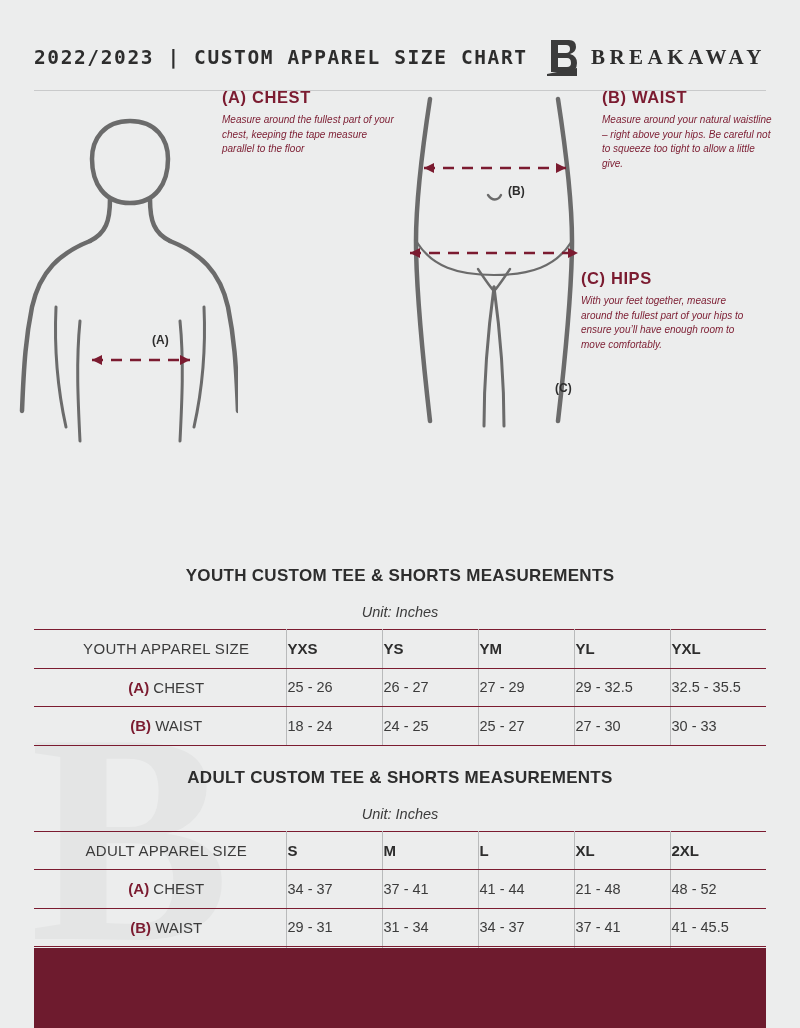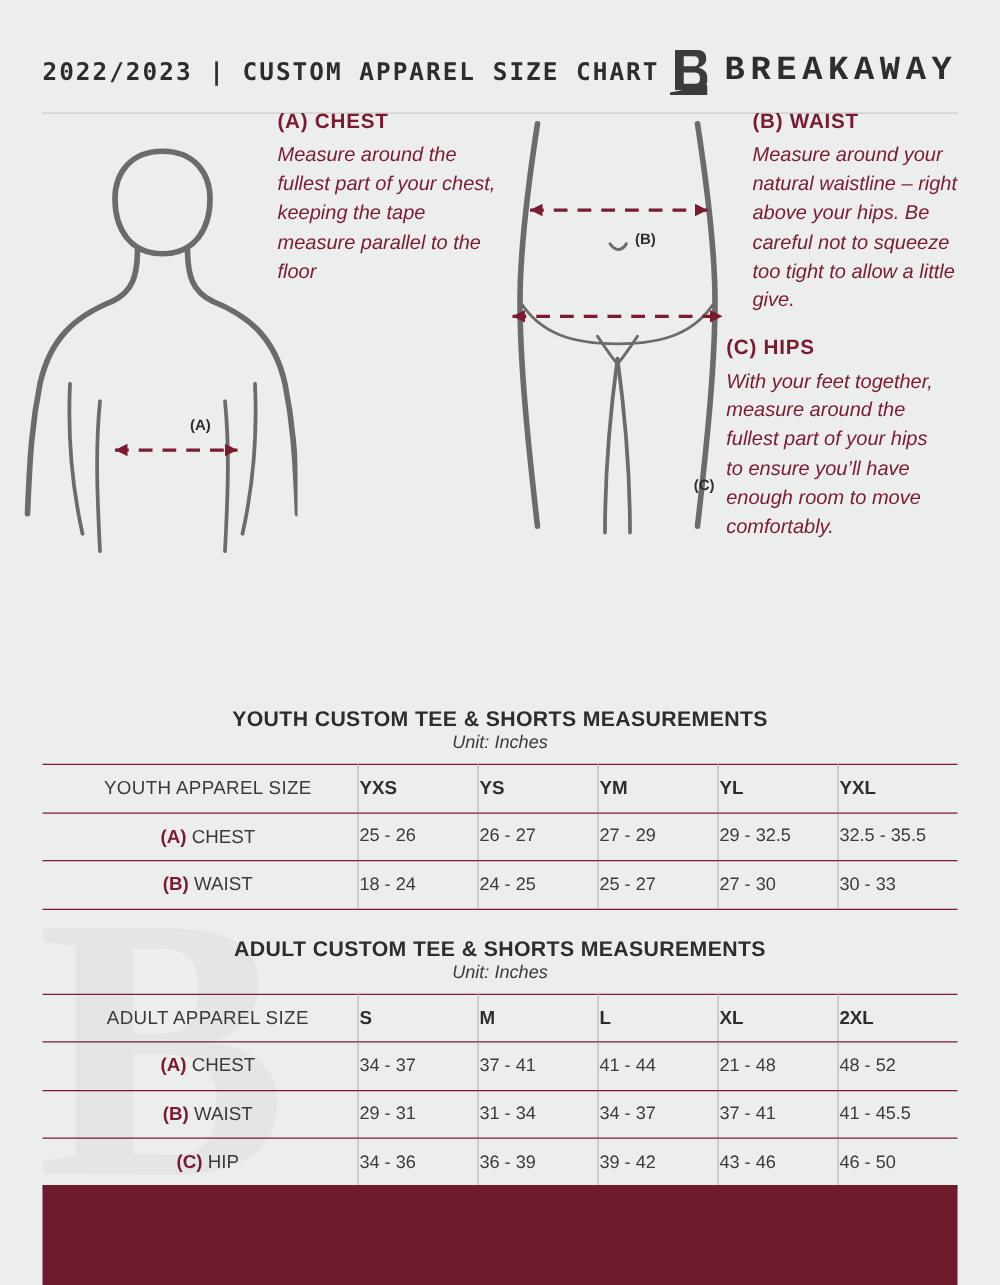--- a/index.html
+++ b/index.html
@@ -29,54 +29,54 @@
     padding: 38px 34px 0 34px;
   }
   .header-title {
     font-family: "DejaVu Sans Mono", monospace;
     font-size: 19.5px; font-weight: 700; letter-spacing: 1.6px;
     color: #2d2d2d; white-space:nowrap;
   }
   .brand { display:flex; align-items:center; gap:14px; }
   .brand-mark { width:30px; height:38px; }
   .brand-name {
-    font-family:Liberation Mono, monospace;
-    font-size: 27px; font-weight:700; letter-spacing: 4.5px; color:#2d2d2d;
+    font-family:Liberation Serif, serif;
+    font-size: 21px; font-weight:700; letter-spacing: 4.5px; color:#2d2d2d;
   }
   .header-rule {
     position:relative; z-index:2;
     margin: 14px 34px 0 34px; border-bottom: 1px solid #c9cacb;
   }
 
   
   .diagrams { position:relative; z-index:2; height: 365px; }
   .fig { position:absolute; }
   .note-title {
     font-family:"Liberation Sans", sans-serif;
     font-weight:700; font-size:16.5px; letter-spacing:0.6px; color:#7b1b30;
     margin-bottom:6px;
   }
   .note-body {
-    font-style: italic; font-size: 16px; line-height: 1.45;
+    font-style: italic; font-size: 10px; line-height: 1.45;
     color:#7b1b30; width: 175px;
   }
   .note-body.wide { width: 172px; }
   .tag {
     position:absolute; font-size:12px; font-weight:700; color:#2d2d2d;
   }
 
   
   .section { position:relative; z-index:2; }
   .tbl-title {
     text-align:center; font-weight:700; font-size:17px; color:#2d2d2d;
     letter-spacing:0.3px;
   }
   .tbl-unit {
     text-align:center; font-style:italic; font-size:14.5px; color:#3b3b3b;
-    margin-top:0; margin-bottom:9px;
+    margin-top:18px; margin-bottom:9px;
   }
   table {
     width: 732px; margin: 0 auto; border-collapse: collapse;
     table-layout: fixed; background: transparent;
   }
   table td, table th {
     border-top: 1px solid #7b1b30;
     border-bottom: 1px solid #7b1b30;
     border-left: 1px solid #b9babb;
     border-right: 1px solid #b9babb;

